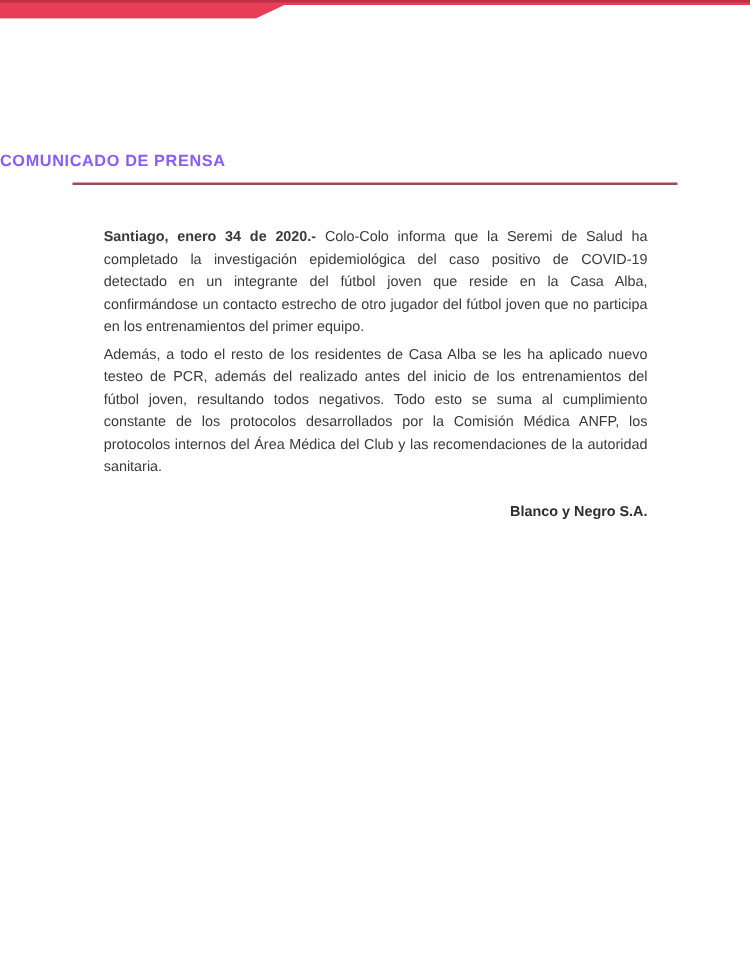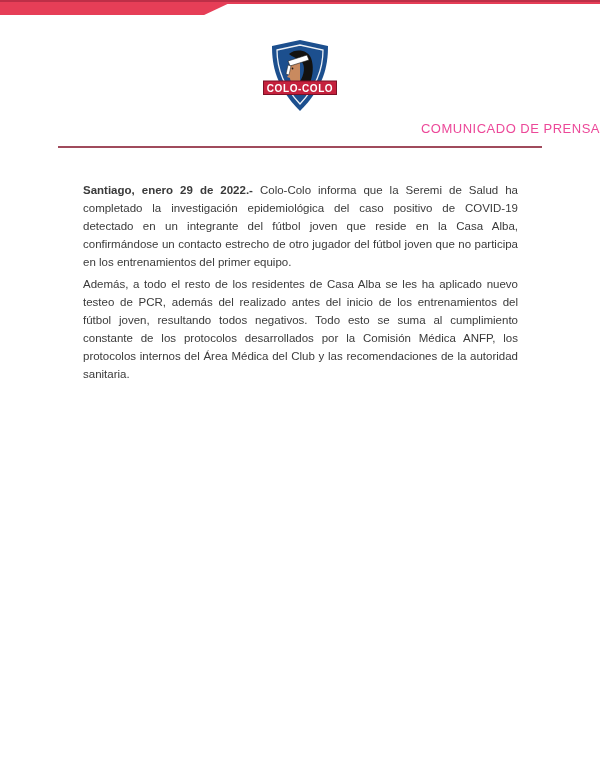--- a/index.html
+++ b/index.html
@@ -22,23 +22,23 @@
   .top-edge{
     position:absolute;top:0;left:0;width:100%;height:2px;z-index:2;
   }
   
   .logo-wrap{
     position:absolute;top:39px;left:262px;width:76px;height:76px;
   }
   
   .title{
     position:absolute;top:121px;left:0;width:100%;
-    text-align:right;
-    font-size:13px;font-weight:400;letter-spacing:.5px;
-    color:#ec4899;
+    text-align:left;
+    font-size:13px;font-weight:700;letter-spacing:.5px;
+    color:#8b5cf6;
   }
   .divider{
     position:absolute;top:146px;left:58px;width:484px;height:1.5px;
   }
   
   .content{
     position:absolute;top:181px;left:83px;width:435px;
     font-size:11.5px;line-height:18px;color:#3a3a3a;
   }
   .content p{
@@ -54,38 +54,23 @@
 </style>
 </head>
 <body>
 
 <div class="page">
 
   <div class="top-bar" style="background: rgb(230, 62, 87);"></div>
   <div class="top-strip" style="background: rgb(230, 62, 87);"></div>
   <div class="top-edge" style="background: rgb(189, 47, 71);"></div>
 
-  <div class="logo-wrap">
-    <svg width="76" height="76" viewBox="0 0 76 76">
-
-      <path d="M10 7 L38 1 L66 7 C66 27 62 48 38 72 C14 48 10 27 10 7 Z" fill="#1c4f8e"></path>
-      <path d="M15 11 L38 6 L61 11 C61 27 57 45 38 65 C19 45 15 27 15 11 Z" fill="none" stroke="#ffffff" stroke-width="1.3" opacity="0.92"></path>
-
-      <path d="M27 15 C34 9 46 11 49 19 C52 27 51 36 48 44 L37 44 C43 35 43 27 40 23 C36 19 30 18 27 15 Z" fill="#131210"></path>
-      <path d="M29 24 C27 28 26 32 27 35 L25 38 L28 39 C28 42 30 44 33 44 L38 44 L38 24 Z" fill="#c98a5f"></path>
-      <path d="M26 22 L45 16 L47 21 L28 27 Z" fill="#ffffff" stroke="#1a1a1a" stroke-width="0.6"></path>
-      <path d="M26 26 L24 35 L27 36 L29 27 Z" fill="#ffffff" stroke="#1a1a1a" stroke-width="0.5"></path>
-      <circle cx="30.5" cy="29.5" r="0.9" fill="#201a14"></circle>
-
-      <rect x="1.5" y="42" width="73" height="13.5" fill="#c5213d" stroke="#7c1126" stroke-width="1"></rect>
-      <text x="38" y="52.5" text-anchor="middle" font-family="Liberation Sans, sans-serif" font-size="10" font-weight="bold" fill="#ffffff" letter-spacing="0.6">COLO-COLO</text>
-    </svg>
-  </div>
 
   <div class="title">COMUNICADO DE PRENSA</div>
   <div class="divider" style="background: rgb(160, 75, 92);"></div>
 
   <div class="content">
-    <p><strong>Santiago, enero 29 de 2022.-</strong><span> Colo-Colo informa que la Seremi de Salud ha completado la investigación epidemiológica del caso positivo de COVID-19 detectado en un integrante del fútbol joven que reside en la Casa Alba, confirmándose un contacto estrecho de otro jugador del fútbol joven que no participa en los entrenamientos del primer equipo.</span></p>
+    <p><strong>Santiago, enero 34 de 2020.-</strong><span> Colo-Colo informa que la Seremi de Salud ha completado la investigación epidemiológica del caso positivo de COVID-19 detectado en un integrante del fútbol joven que reside en la Casa Alba, confirmándose un contacto estrecho de otro jugador del fútbol joven que no participa en los entrenamientos del primer equipo.</span></p>
     <p><span>Además, a todo el resto de los residentes de Casa Alba se les ha aplicado nuevo testeo de PCR, además del realizado antes del inicio de los entrenamientos del fútbol joven, resultando todos negativos. Todo esto se suma al cumplimiento constante de los protocolos desarrollados por la Comisión Médica ANFP, los protocolos internos del Área Médica del Club y las recomendaciones de la autoridad sanitaria.</span></p>
+    <div class="signature">Blanco y Negro S.A.</div>
   </div>
 
 </div>
 
 </body></html>

